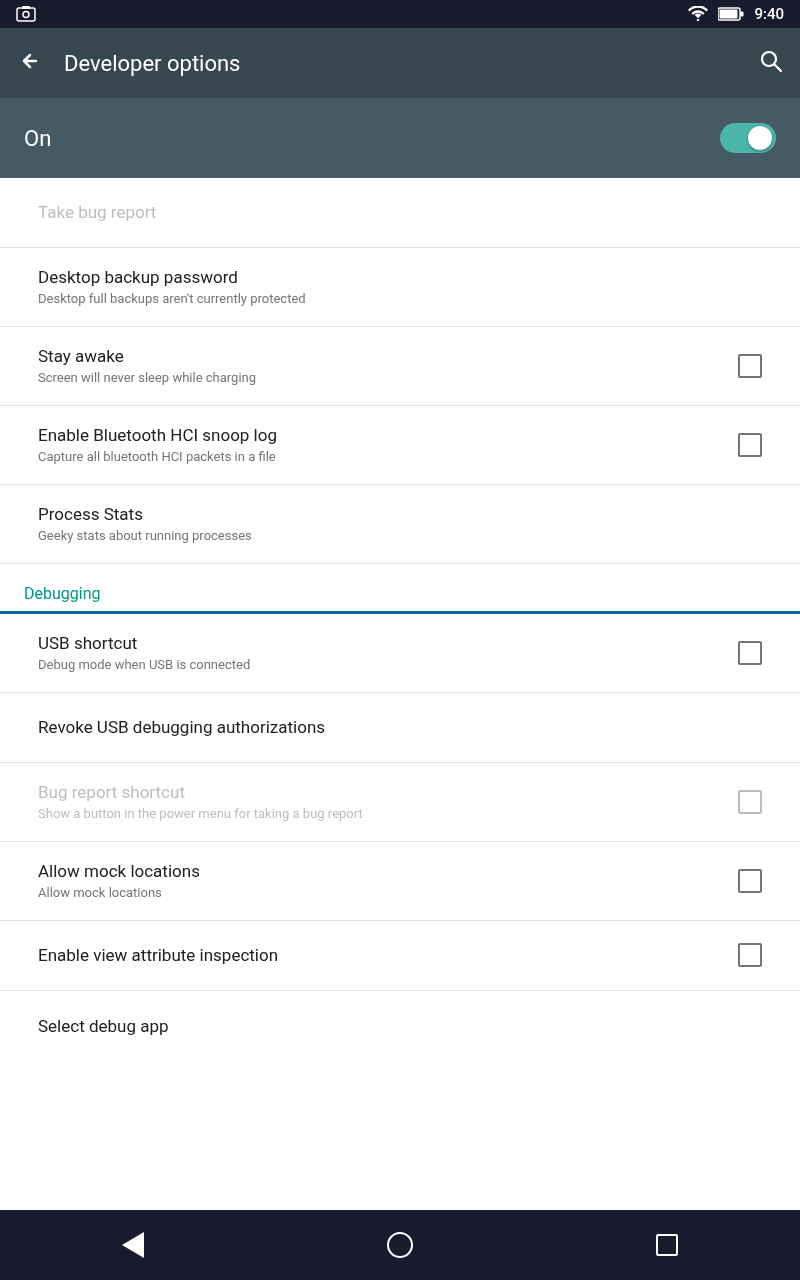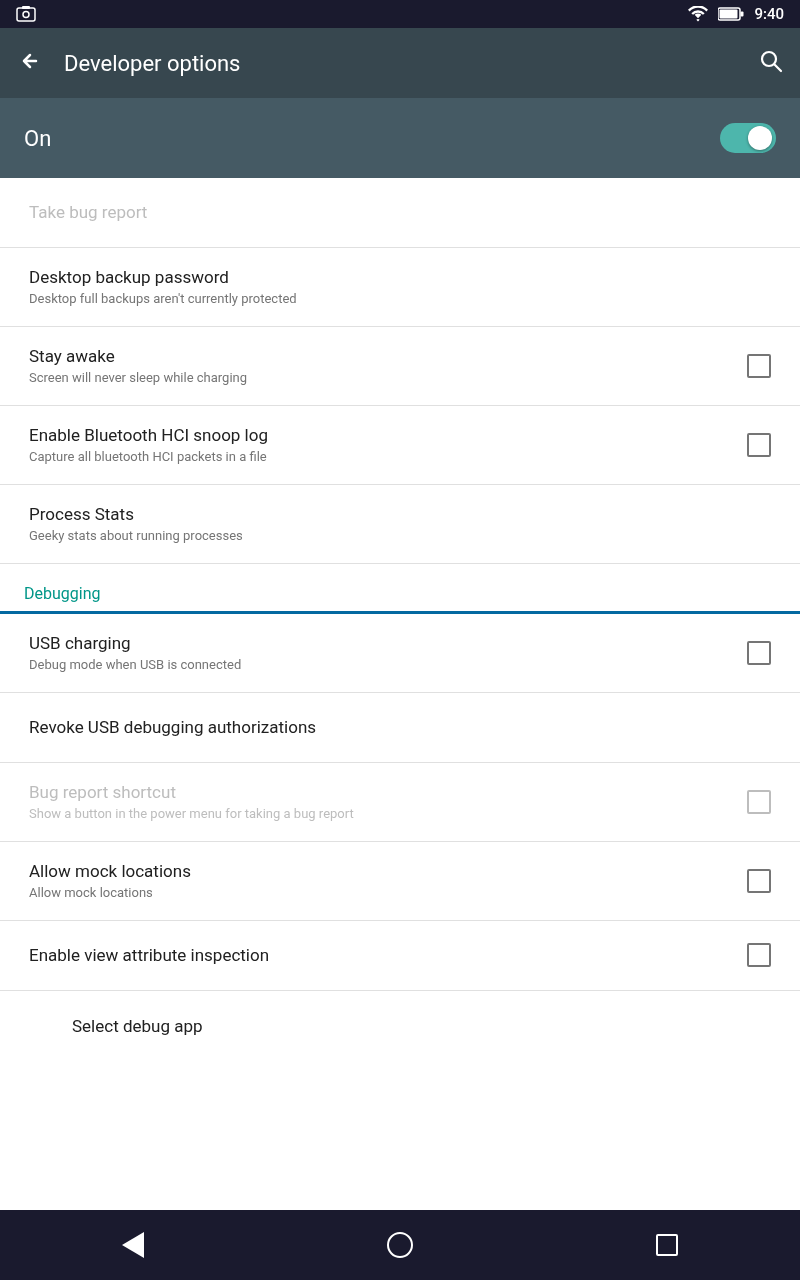--- a/index.html
+++ b/index.html
@@ -98,26 +98,26 @@
       flex: 1;
       background: #fff;
       overflow-y: auto;
     }
 
     
     .settings-item {
       display: flex;
       align-items: center;
       justify-content: space-between;
-      padding: 18px 29px;
+      padding: 18px 38px;
       border-bottom: 1px solid #e0e0e0;
       cursor: pointer;
       min-height: 70px;
     }
-    .settings-item:last-child { border-bottom: none; margin-left: 43px; }
+    .settings-item:last-child { border-bottom: none; }
     .settings-item-text { flex: 1; }
     .settings-item-title {
       font-size: 17px;
       color: #212121;
       font-weight: 400;
       line-height: 1.3;
     }
     .settings-item-title.disabled { color: #bdbdbd; }
     .settings-item-subtitle {
       font-size: 13px;
@@ -270,21 +270,21 @@
       <div class="settings-item-subtitle">Geeky stats about running processes</div>
     </div>
   </div>
 
   <div class="section-header">
     <span>Debugging</span>
   </div>
 
   <div class="settings-item">
     <div class="settings-item-text">
-      <div class="settings-item-title">USB charging</div>
+      <div class="settings-item-title">USB shortcut</div>
       <div class="settings-item-subtitle">Debug mode when USB is connected</div>
     </div>
     <div class="checkbox"></div>
   </div>
 
   <div class="settings-item">
     <div class="settings-item-text">
       <div class="settings-item-title">Revoke USB debugging authorizations</div>
     </div>
   </div>

